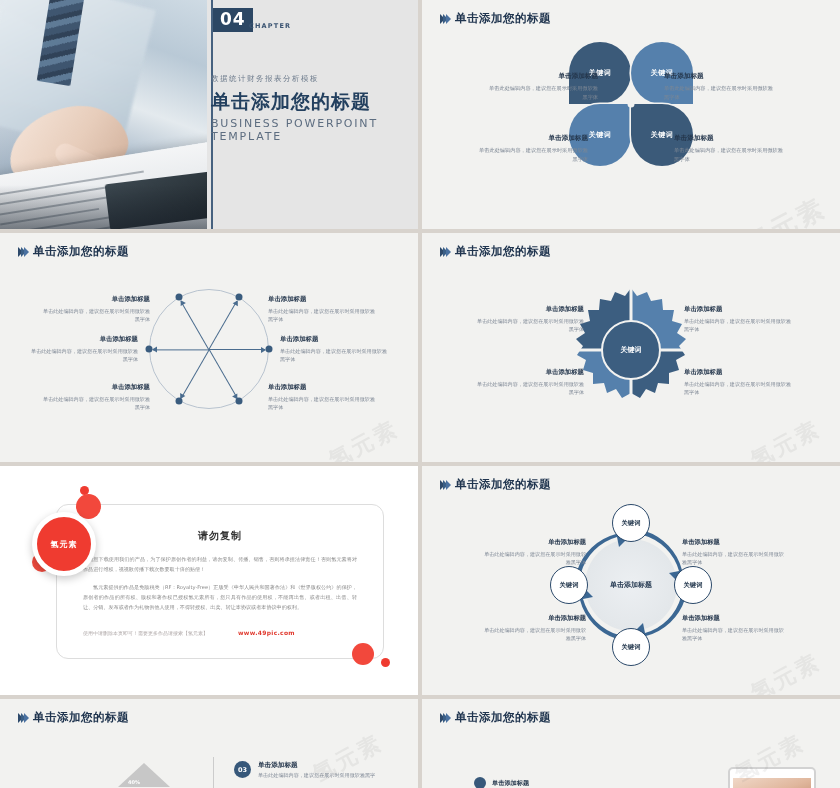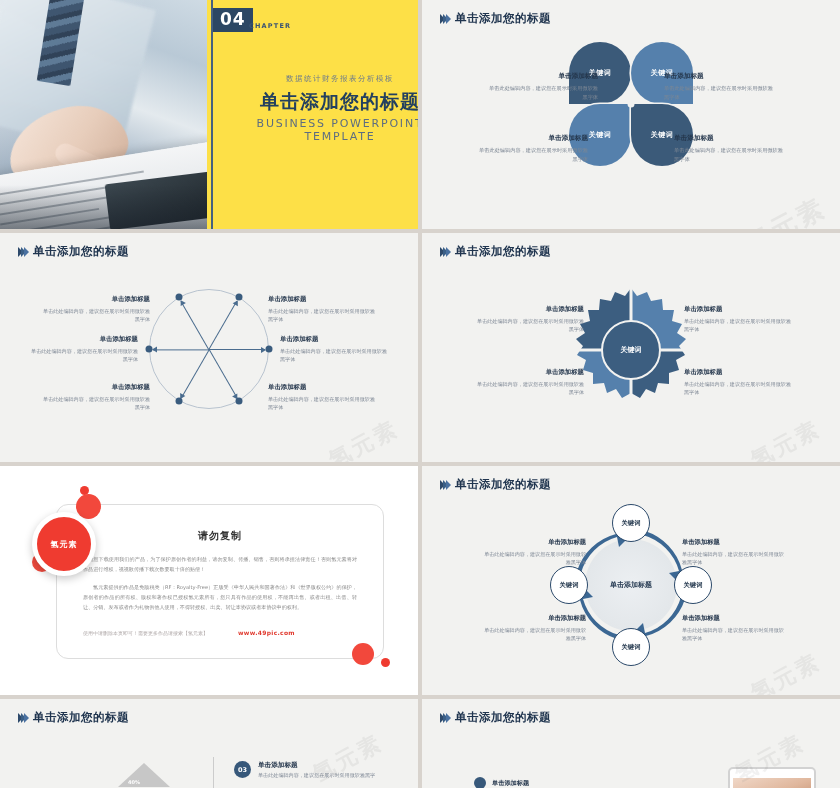--- a/index.html
+++ b/index.html
@@ -50,21 +50,21 @@
   .wm{
     position:absolute;right:8px;bottom:8px;
     font-size:26px;color:rgba(120,120,120,.10);
     transform:rotate(-28deg);transform-origin:100% 100%;
     font-weight:bold;letter-spacing:3px;pointer-events:none;
     user-select:none;z-index:1;
   }
   .wm2{right:14px;bottom:22px;font-size:22px;}
 
   
-  .cover{background:#fde047;padding-left:8px;}
+  .cover{background:#e5e5e5;padding-left:8px;}
   .cover-photo{
     position:absolute;left:0;top:0;width:207px;height:229px;
     background:
       linear-gradient(118deg, rgba(255,255,255,.55) 0%, rgba(255,255,255,0) 45%),
       linear-gradient(200deg,#cfdbe4 0%,#b9c9d6 22%,#e4eaee 44%,#aebecd 62%,#8fa3b6 78%,#6f8498 100%);
     overflow:hidden;
   }
   .cp-tie{
     position:absolute;left:44px;top:-12px;width:34px;height:96px;
     background:repeating-linear-gradient(-22deg,#2f4763 0 7px,#52708e 7px 13px,#1f3249 13px 18px);
@@ -114,22 +114,20 @@
     font-size:17px;font-weight:bold;
     padding:3px 7px 4px 7px;line-height:1;
     letter-spacing:1px;
   }
   .chaplabel{
     position:absolute;left:249px;top:22px;
     font-size:6.5px;font-weight:bold;letter-spacing:1.2px;color:#3c5573;
   }
   .cover-body{
     position:absolute;left:211px;top:74px;width:226px;
-    text-align:center;
-    margin-left:16px;
   }
   .cv-sub{font-size:7.5px;color:#6d7b8c;letter-spacing:1.5px;margin-bottom:7px;}
   .cv-main{font-size:19px;font-weight:bold;color:#23405f;letter-spacing:1px;line-height:1.1;}
   .cv-en{font-size:11px;color:#5d6d80;letter-spacing:1.8px;margin-top:5px;}
   .cv-desc{
     margin-top:18px;font-size:7px;color:#5d6877;line-height:1.85;
     padding:0 18px;
   }
 
   

